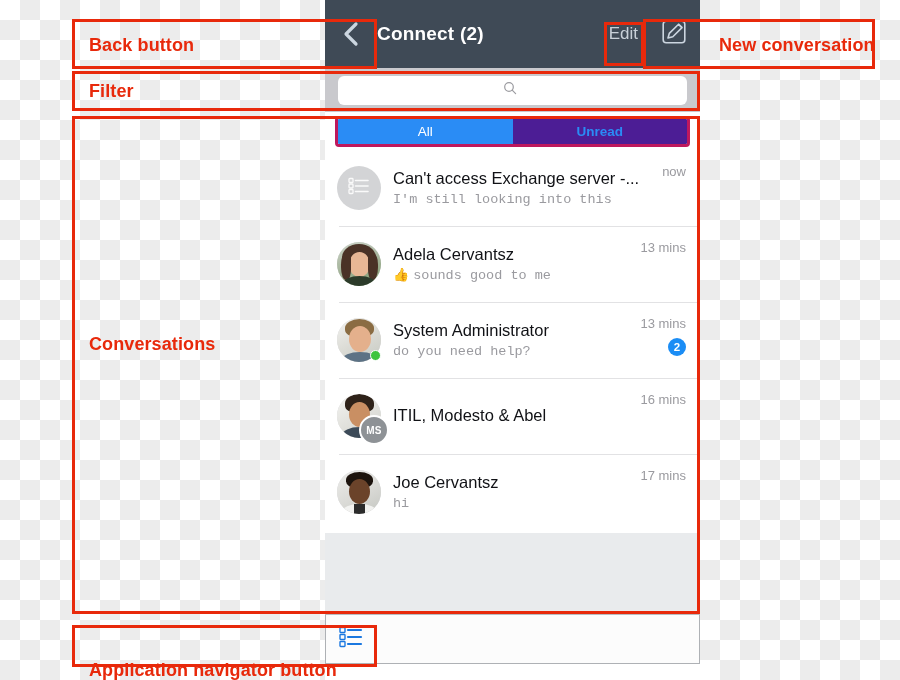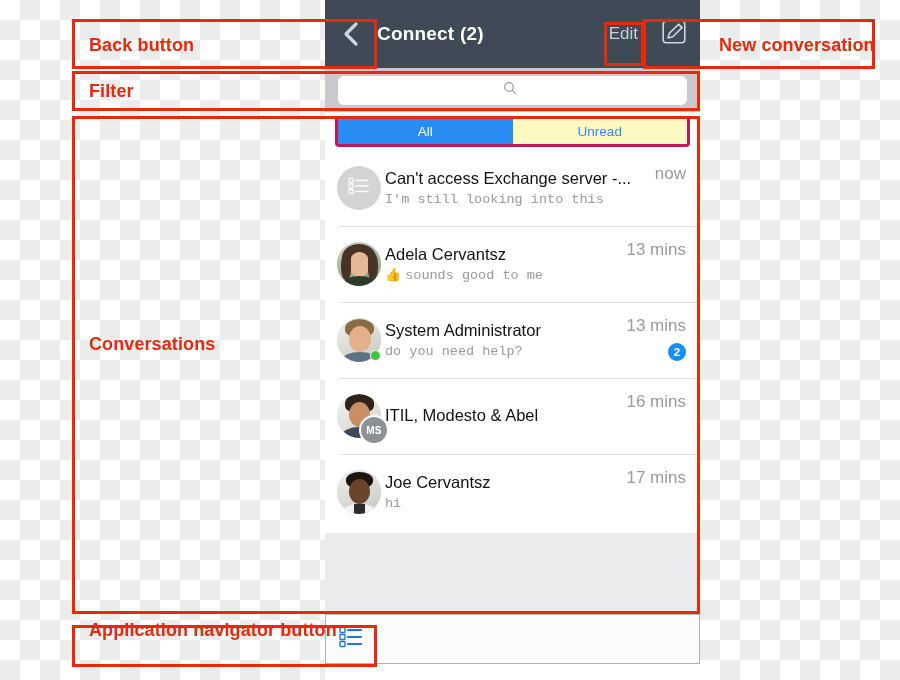--- a/index.html
+++ b/index.html
@@ -62,35 +62,35 @@
   }
   #segment{
     width:349px;height:25px;border:3px solid #be185d;border-radius:4px;
     display:flex;overflow:hidden;
   }
   #segment .seg{
     flex:1;display:flex;align-items:center;justify-content:center;
     font-size:13.5px;cursor:pointer;
   }
   #segment .seg.active{background:#2a8cf5;color:#ffffff;}
-  #segment .seg.inactive{background:#fef9c3;color:#2a8cf5;}
+  #segment .seg.inactive{background:#4c1d95;color:#2a8cf5;font-weight:bold;}
 
   
   #conv-list{
     position:absolute;left:0;top:150px;width:375px;height:383px;
     background:#ffffff;
   }
   .conv-row{
     position:relative;height:76px;display:flex;align-items:center;
     padding:0 14px 0 12px;box-sizing:border-box;cursor:pointer;background:#fff;
   }
   .conv-row + .conv-row::before{
     content:"";position:absolute;left:14px;right:0;top:0;height:1px;background:#e2e2e4;
   }
-  .avatar-wrap{position:relative;width:44px;height:44px;flex:0 0 44px;margin-right:4px;}
+  .avatar-wrap{position:relative;width:44px;height:44px;flex:0 0 44px;margin-right:12px;}
   .avatar{
     width:44px;height:44px;border-radius:50%;overflow:hidden;position:relative;
     background:#d8d8dc;
   }
   .avatar.listicon{display:flex;align-items:center;justify-content:center;background:#d3d4d6;}
   
   .ph{position:absolute;inset:0;}
   .ph .bg{position:absolute;inset:0;}
   .ph .head{position:absolute;border-radius:50%;}
   .ph .hair{position:absolute;border-radius:50% 50% 40% 40%;}
@@ -114,21 +114,21 @@
   }
   .conv-sub{
     font-size:13.5px;color:#9a9a9f;white-space:nowrap;overflow:hidden;
     text-overflow:ellipsis;line-height:17px;display:flex;align-items:center;gap:4px;font-family:Liberation Mono, monospace;
   }
   .conv-meta{
     flex:0 0 auto;margin-left:8px;display:flex;flex-direction:column;
     align-items:flex-end;justify-content:center;gap:7px;align-self:flex-start;
     padding-top:14px;
   }
-  .conv-time{font-size:17px;color:#9a9a9f;white-space:nowrap;}
+  .conv-time{font-size:13px;color:#9a9a9f;white-space:nowrap;}
   .badge-unread{
     min-width:18px;height:18px;border-radius:9px;background:#1b8df5;color:#fff;
     font-size:11.5px;font-weight:bold;display:flex;align-items:center;
     justify-content:center;padding:0 4px;box-sizing:border-box;
   }
   .thumbsup{font-size:13px;line-height:1;}
 
   
   #list-filler{
     position:absolute;left:0;top:533px;width:375px;height:81px;background:#e9ebed;
@@ -349,13 +349,13 @@
 
 <div class="anno-box" style="left:604px;top:22px;width:40px;height:44px;"></div>
 
 <div class="anno-box" style="left:72px;top:71px;width:628px;height:40px;"></div>
 <div class="anno-label" style="left:89px;top:81px;">Filter</div>
 
 <div class="anno-box" style="left:72px;top:116px;width:628px;height:498px;"></div>
 <div class="anno-label" style="left:89px;top:334px;">Conversations</div>
 
 <div class="anno-box" style="left:72px;top:625px;width:305px;height:42px;"></div>
-<div class="anno-label" style="left:89px;top:620px;">Application navigator button</div>
+<div class="anno-label" style="left:89px;top:660px;">Application navigator button</div>
 
 </body></html>

